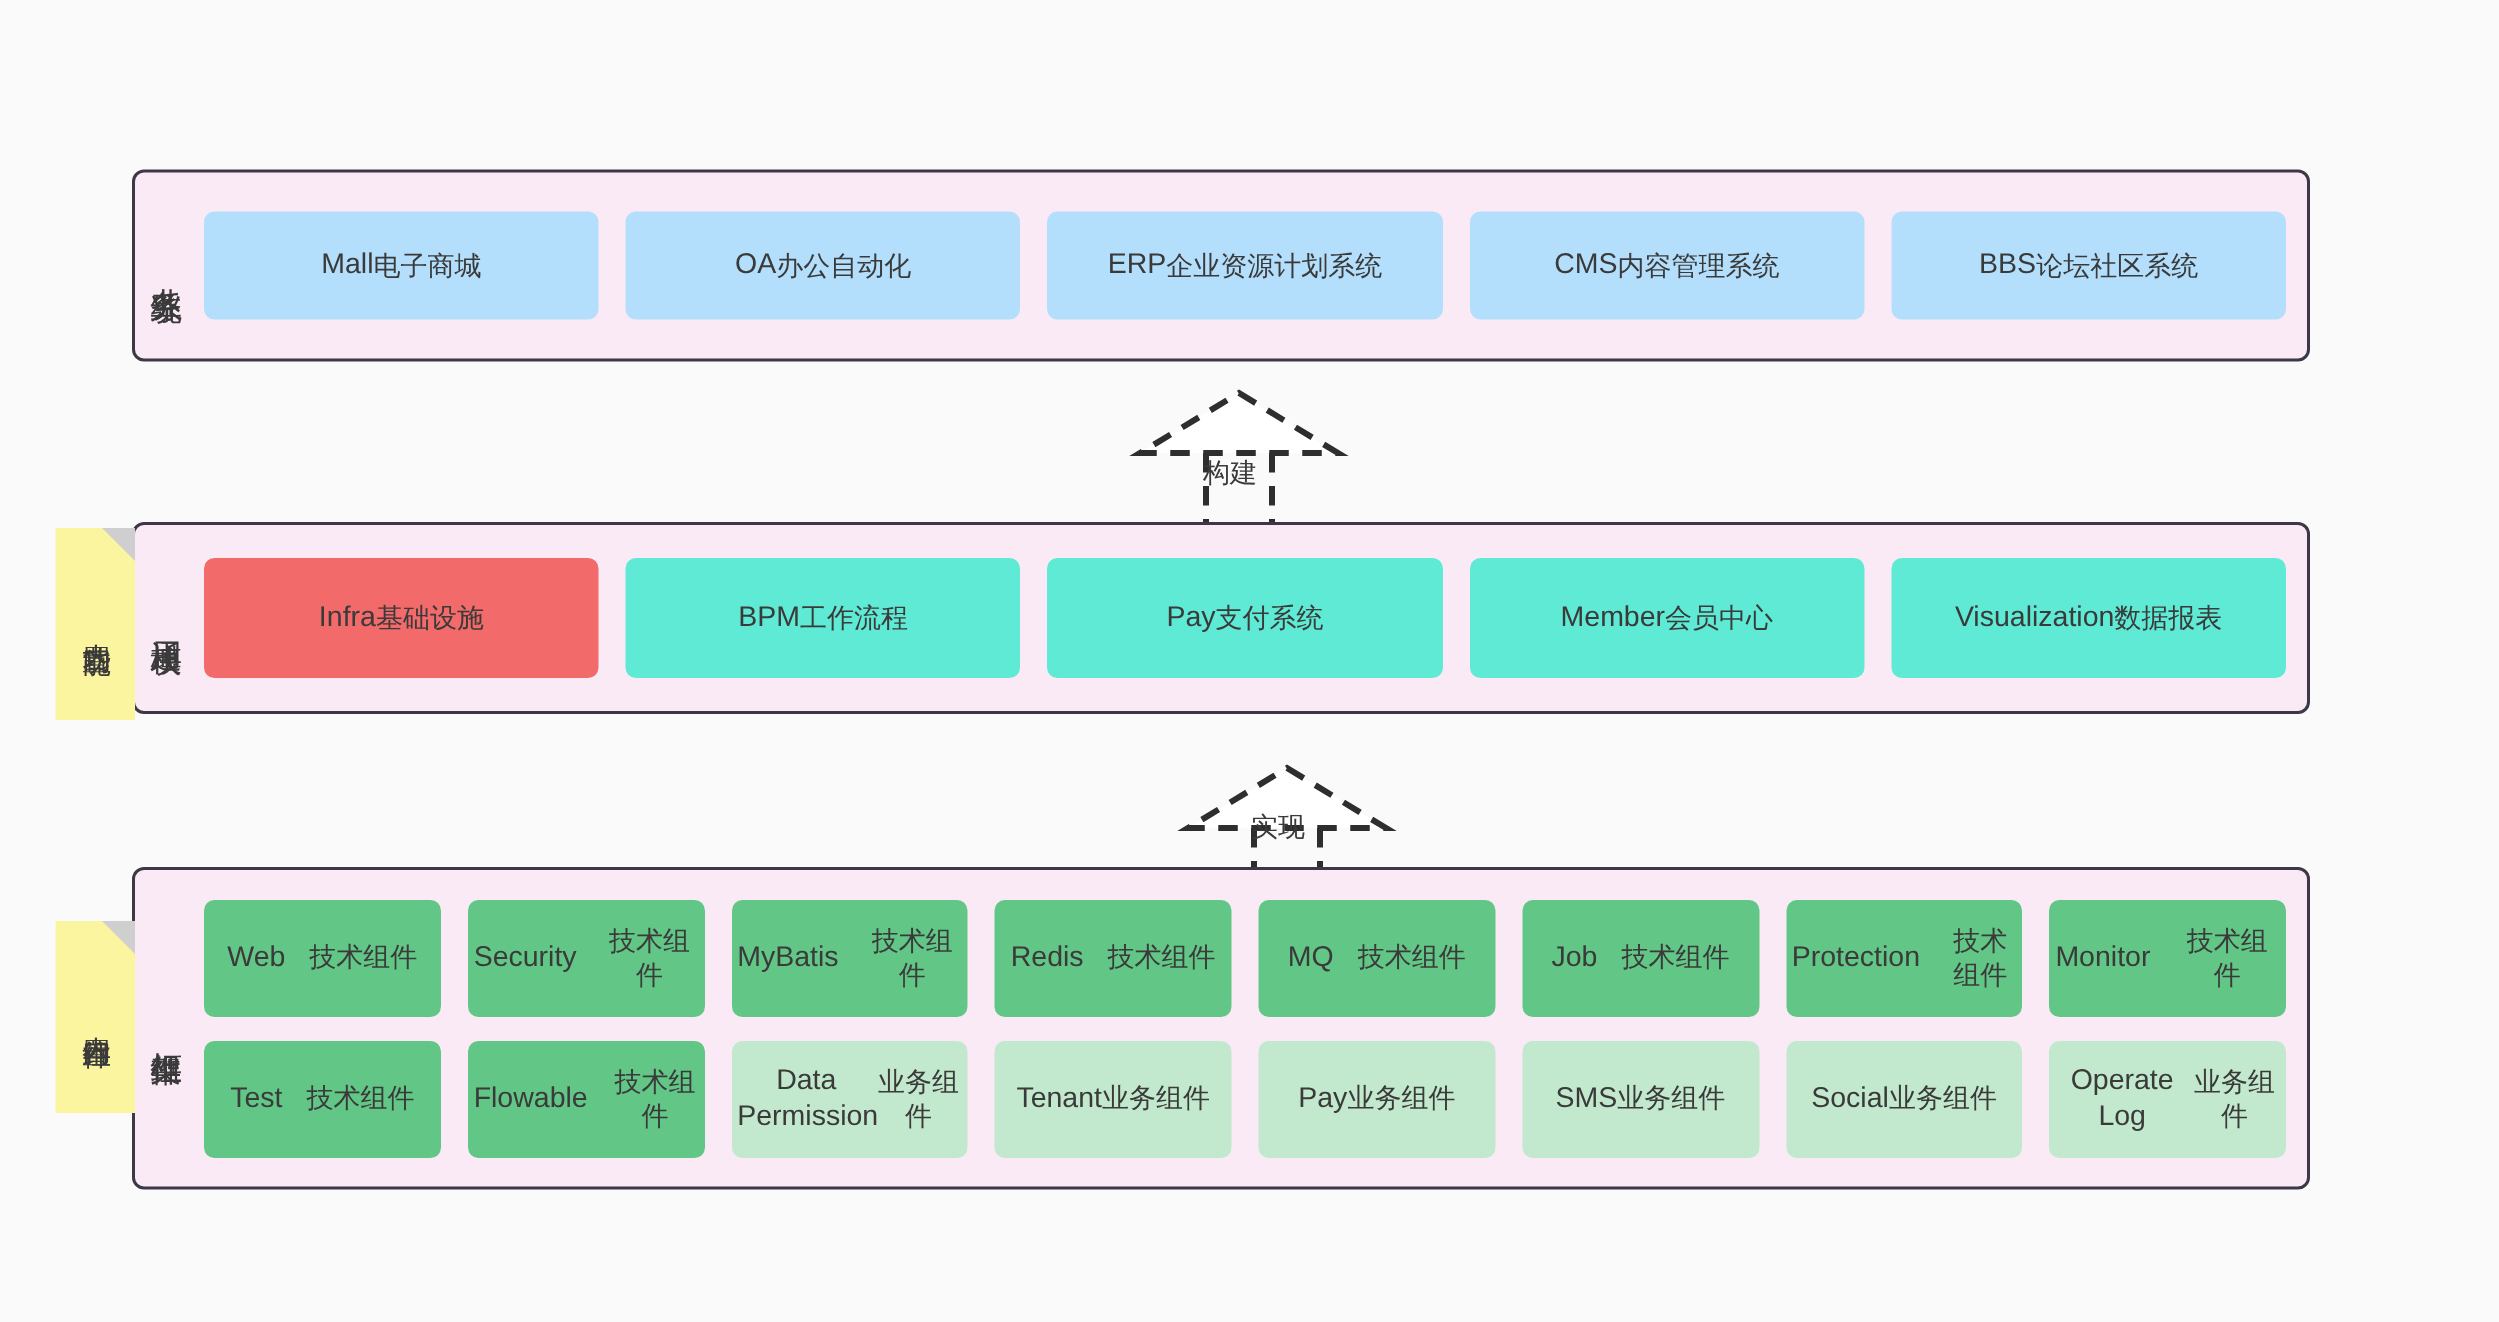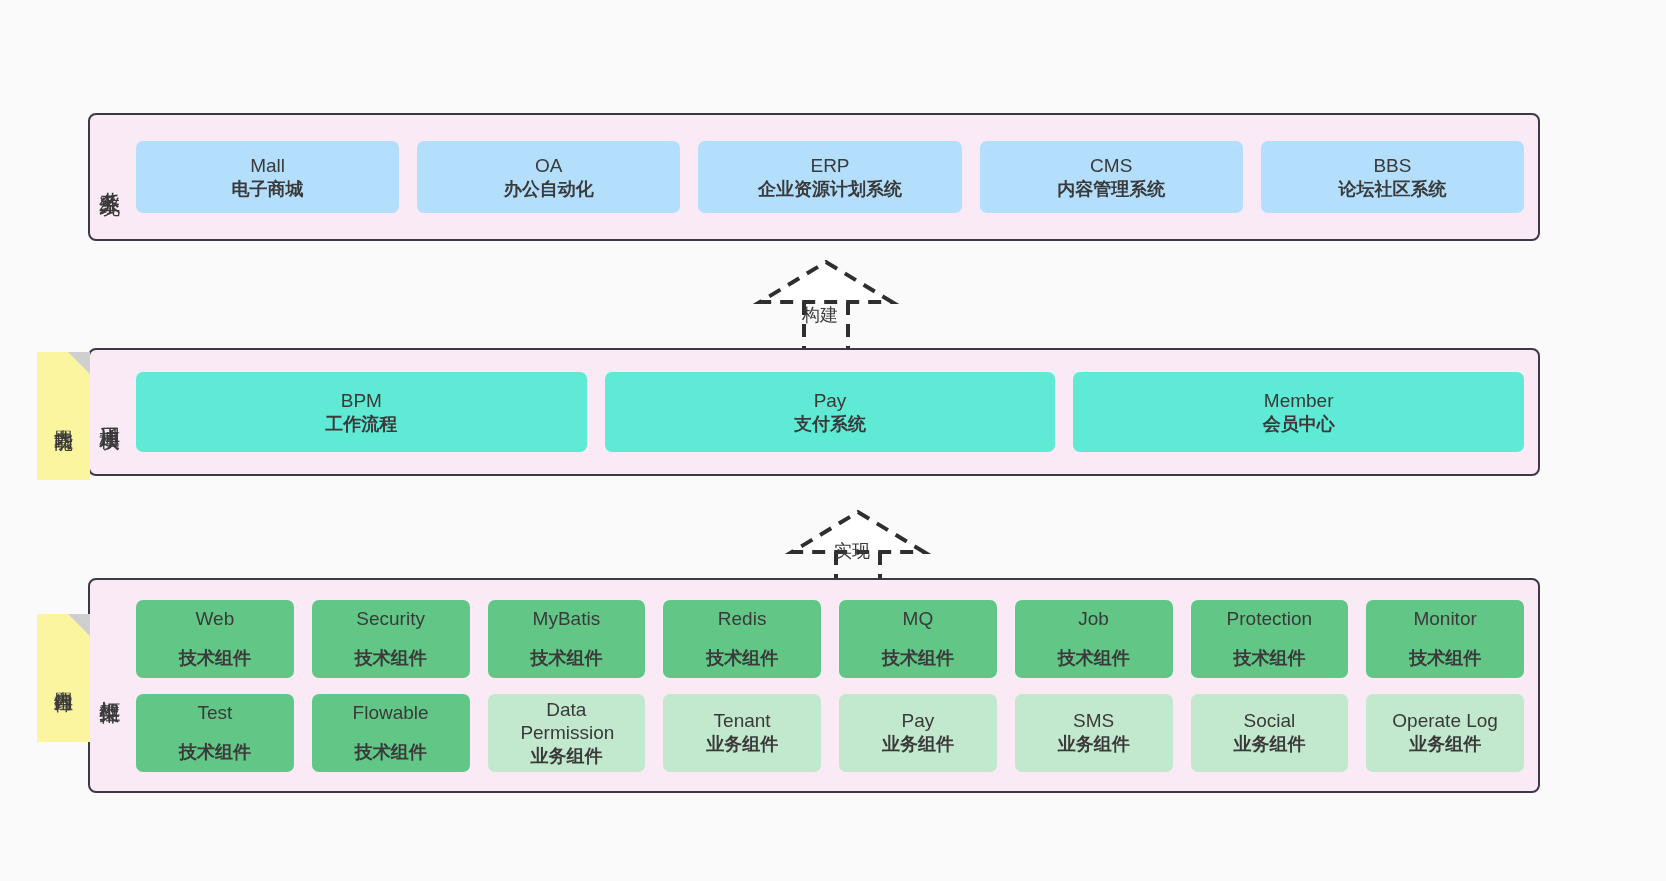--- a/index.html
+++ b/index.html
@@ -64,36 +64,35 @@
     display: flex;
     gap: 18px;
     align-items: stretch;
   }
 
   
   .card {
     flex: 1 1 0;
     border-radius: 7px;
     display: flex;
-    flex-direction: column;
+    flex-direction: row;
     align-items: center;
     justify-content: center;
     text-align: center;
     padding: 6px 4px;
     box-sizing: border-box;
     line-height: 1.25;
   }
   .card .en {
     font-size: 19px;
     color: #3a3a3a;
   }
   .card .cn {
     font-size: 18px;
     color: #3a3a3a;
-    font-weight: bold;
   }
 
   
   .c-blue        { background: #b3dffc; }
   .c-red         { background: #f26a6a; }
   .c-pink        { background: #5eead4; }
   .c-green       { background: #62c786; gap: 16px; }
   .c-lightgreen  { background: #c2e8cd; }
 
   
@@ -176,31 +175,39 @@
 
       <path d="M 64 47 L 64 95 M 108 47 L 108 95" fill="none" stroke="#2e2e2e" stroke-width="4" stroke-dasharray="13 9"></path>
     </svg>
     <div class="arrow-label" style="left:62px; top:48px;">构建</div>
   </div>
 
   <div class="layer" id="layer2" style="left:88px; top:348px; width:1452px; height:128px;">
     <div class="layer-title">通用模块</div>
     <div class="layer-body">
       <div class="row" style="height:80px;">
+        <div class="card c-red">
+          <div class="en">Infra</div>
+          <div class="cn">基础设施</div>
+        </div>
         <div class="card c-pink">
           <div class="en">BPM</div>
           <div class="cn">工作流程</div>
         </div>
         <div class="card c-pink">
           <div class="en">Pay</div>
           <div class="cn">支付系统</div>
         </div>
         <div class="card c-pink">
           <div class="en">Member</div>
           <div class="cn">会员中心</div>
+        </div>
+        <div class="card c-pink">
+          <div class="en">Visualization</div>
+          <div class="cn">数据报表</div>
         </div>
       </div>
     </div>
   </div>
 
   <div class="note" style="left:37px; top:352px; width:53px; height:128px;">
     <span class="fold"></span>
     <span>内置功能</span>
   </div>
 

